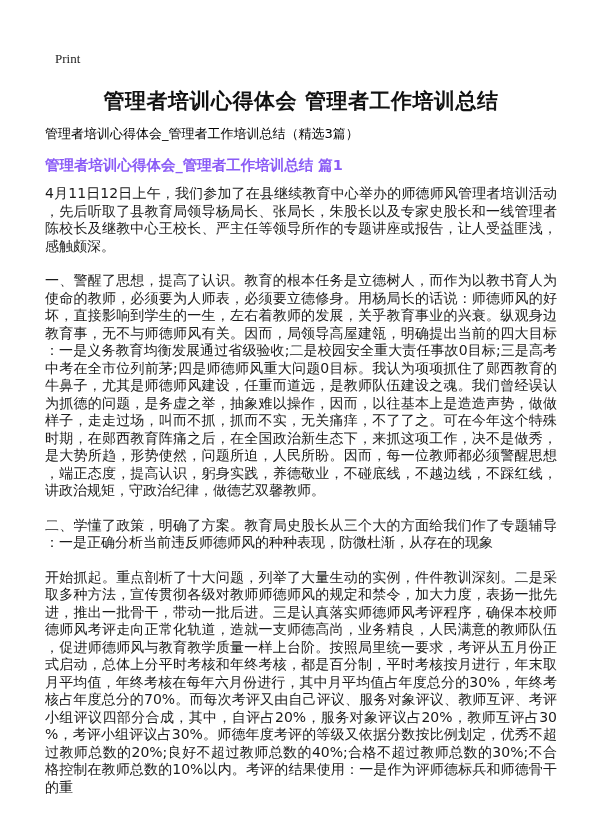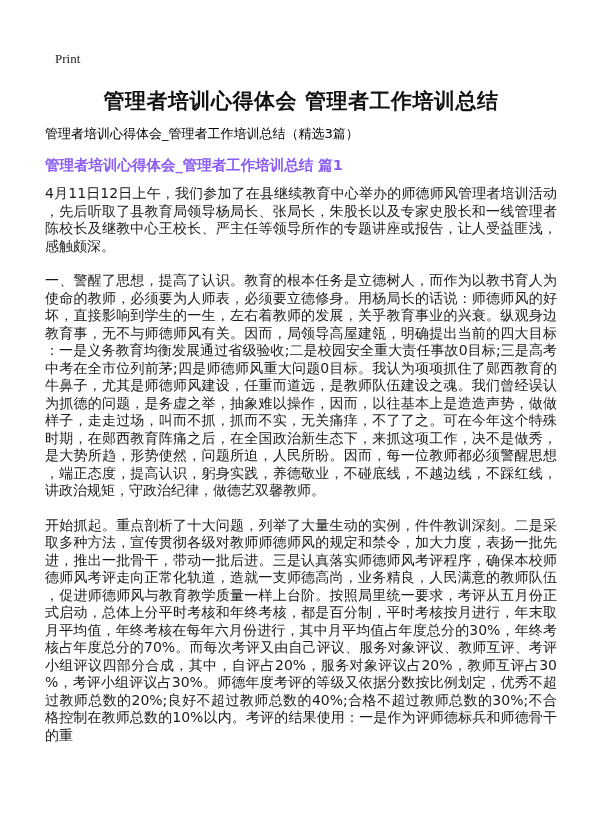--- a/index.html
+++ b/index.html
@@ -76,16 +76,17 @@
 
   <h1 class="doc-title">管理者培训心得体会 管理者工作培训总结</h1>
 
   <div class="doc-subtitle">管理者培训心得体会_管理者工作培训总结（精选3篇）</div>
 
   <h2 class="section-heading">管理者培训心得体会_管理者工作培训总结 篇1</h2>
 
   <div class="body-text">
     <p>4月11日12日上午，我们参加了在县继续教育中心举办的师德师风管理者培训活动，先后听取了县教育局领导杨局长、张局长，朱股长以及专家史股长和一线管理者陈校长及继教中心王校长、严主任等领导所作的专题讲座或报告，让人受益匪浅，感触颇深。</p>
     <p>一、警醒了思想，提高了认识。教育的根本任务是立德树人，而作为以教书育人为使命的教师，必须要为人师表，必须要立德修身。用杨局长的话说：师德师风的好坏，直接影响到学生的一生，左右着教师的发展，关乎教育事业的兴衰。纵观身边教育事，无不与师德师风有关。因而，局领导高屋建瓴，明确提出当前的四大目标：一是义务教育均衡发展通过省级验收;二是校园安全重大责任事故0目标;三是高考中考在全市位列前茅;四是师德师风重大问题0目标。我认为项项抓住了郧西教育的牛鼻子，尤其是师德师风建设，任重而道远，是教师队伍建设之魂。我们曾经误认为抓德的问题，是务虚之举，抽象难以操作，因而，以往基本上是造造声势，做做样子，走走过场，叫而不抓，抓而不实，无关痛痒，不了了之。可在今年这个特殊时期，在郧西教育阵痛之后，在全国政治新生态下，来抓这项工作，决不是做秀，是大势所趋，形势使然，问题所迫，人民所盼。因而，每一位教师都必须警醒思想，端正态度，提高认识，躬身实践，养德敬业，不碰底线，不越边线，不踩红线，讲政治规矩，守政治纪律，做德艺双馨教师。</p>
+    <p>二、学懂了政策，明确了方案。教育局史股长从三个大的方面给我们作了专题辅导：一是正确分析当前违反师德师风的种种表现，防微杜渐，从存在的现象</p>
     <p>开始抓起。重点剖析了十大问题，列举了大量生动的实例，件件教训深刻。二是采取多种方法，宣传贯彻各级对教师师德师风的规定和禁令，加大力度，表扬一批先进，推出一批骨干，带动一批后进。三是认真落实师德师风考评程序，确保本校师德师风考评走向正常化轨道，造就一支师德高尚，业务精良，人民满意的教师队伍，促进师德师风与教育教学质量一样上台阶。按照局里统一要求，考评从五月份正式启动，总体上分平时考核和年终考核，都是百分制，平时考核按月进行，年末取月平均值，年终考核在每年六月份进行，其中月平均值占年度总分的30%，年终考核占年度总分的70%。而每次考评又由自己评议、服务对象评议、教师互评、考评小组评议四部分合成，其中，自评占20%，服务对象评议占20%，教师互评占30%，考评小组评议占30%。师德年度考评的等级又依据分数按比例划定，优秀不超过教师总数的20%;良好不超过教师总数的40%;合格不超过教师总数的30%;不合格控制在教师总数的10%以内。考评的结果使用：一是作为评师德标兵和师德骨干的重</p>
   </div>
 
 </div>
 
 </body></html>

